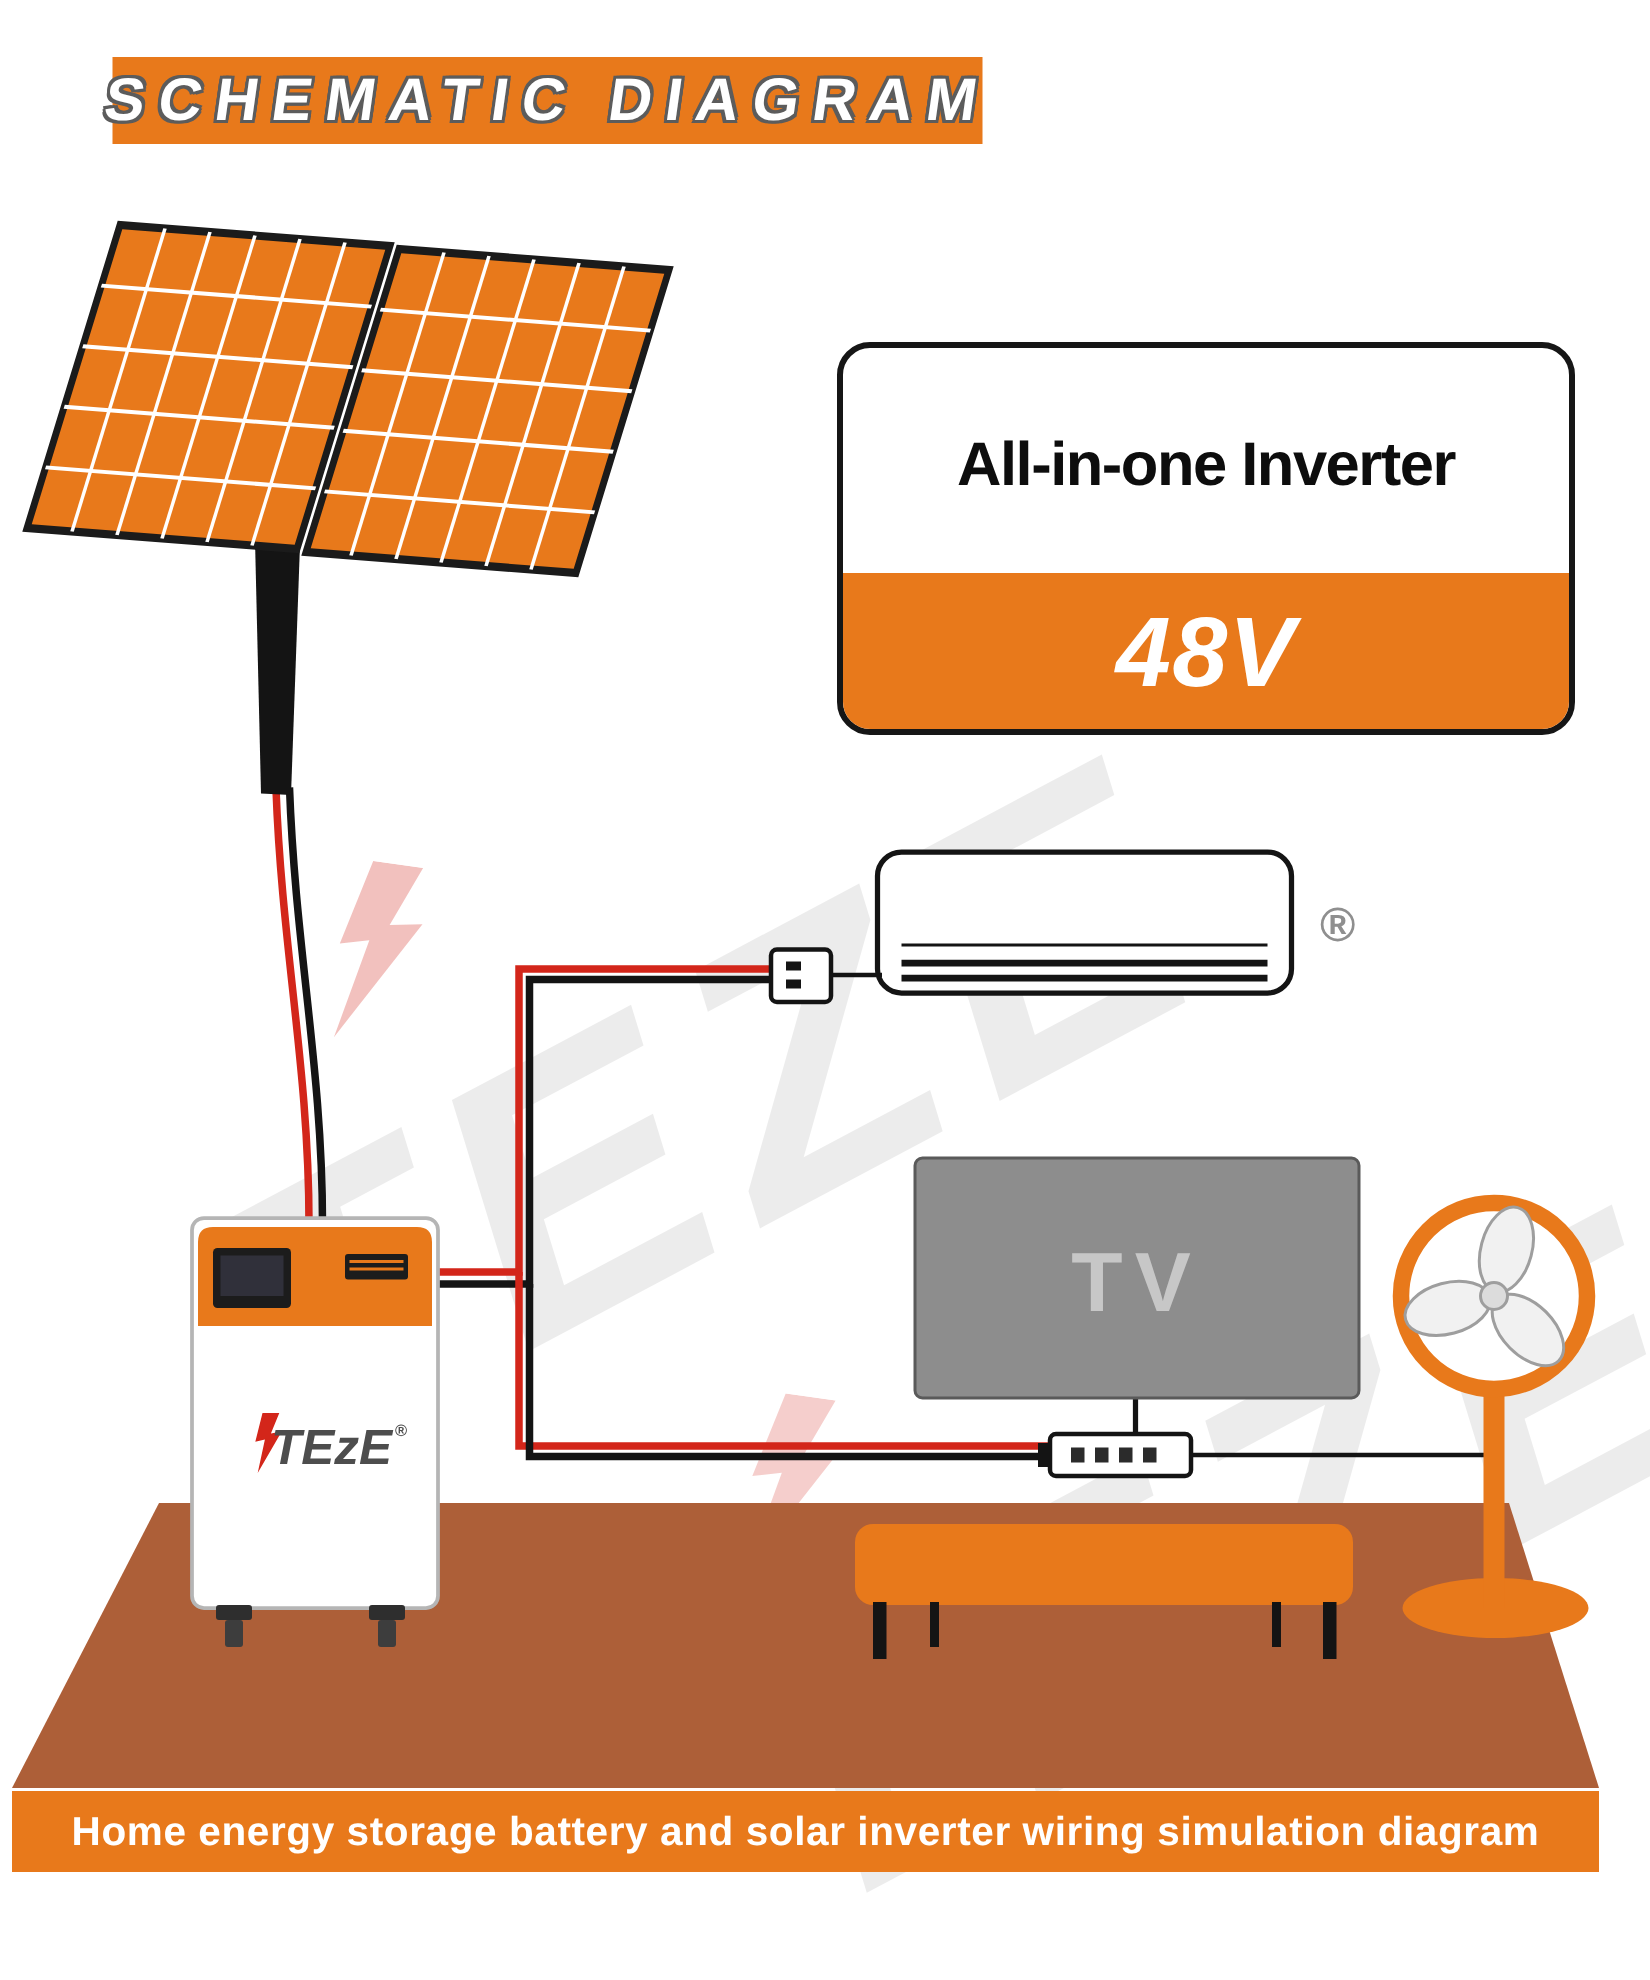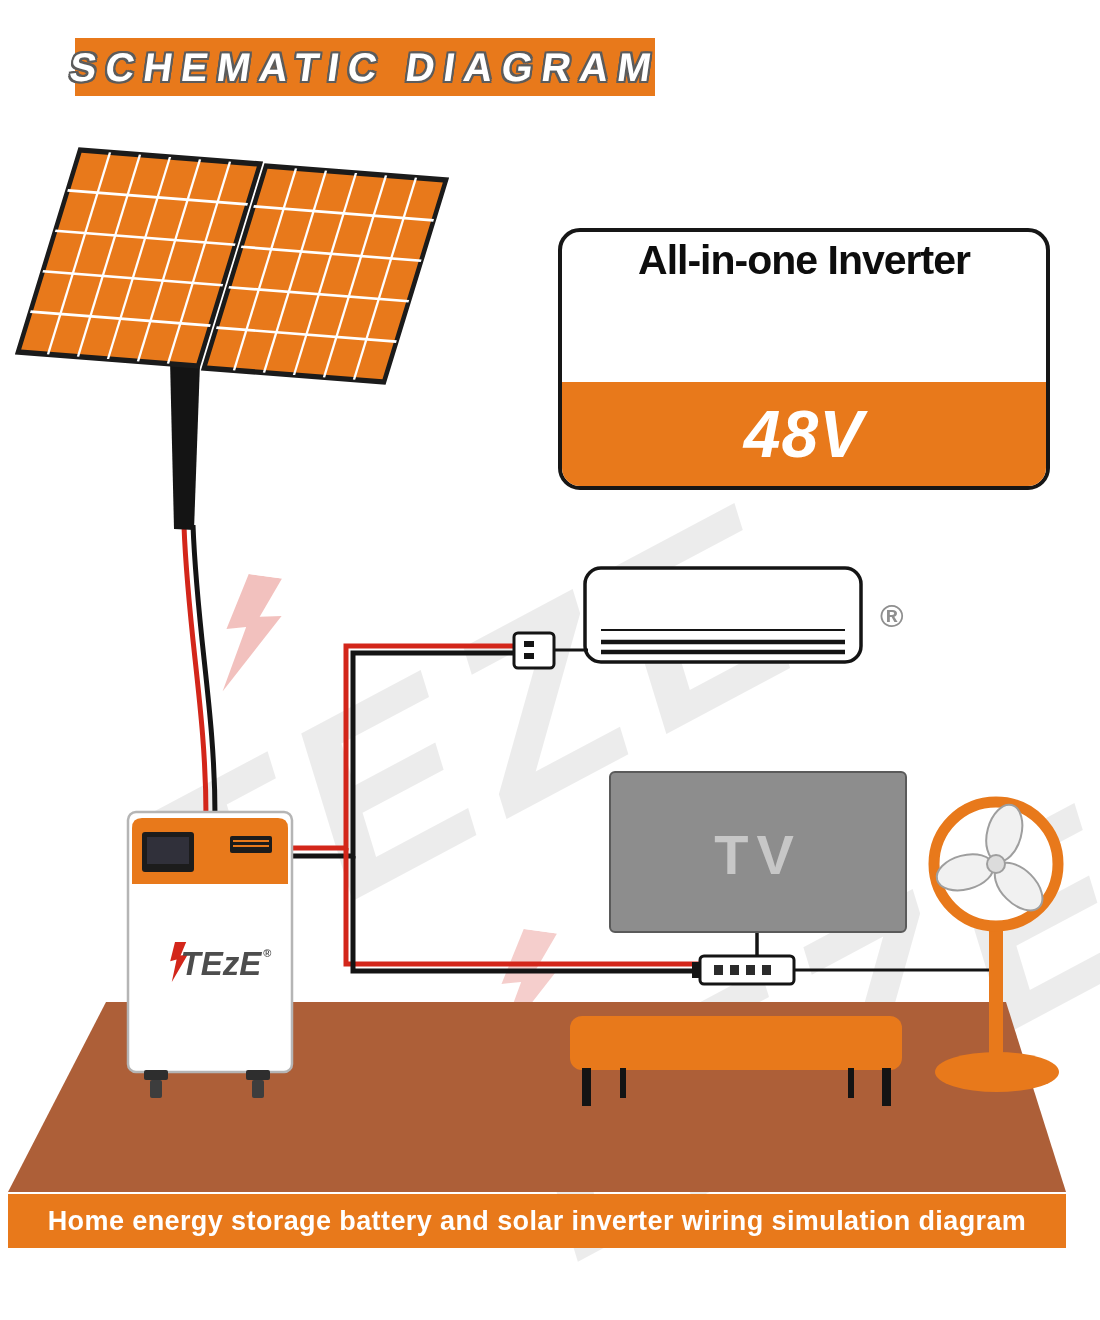--- a/index.html
+++ b/index.html
@@ -25,21 +25,21 @@
   .bolt { position:absolute; z-index:1; }
   .bolt-a { left:225px; top:575px; opacity:0.28; transform:rotate(8deg); }
   .bolt-b { left:500px; top:930px; opacity:0.22; transform:rotate(8deg); }
   .reg-mark { position:absolute; left:880px; top:598px; z-index:3;
               font-size:32px; font-weight:bold; color:#8f8f8f; }
 
   
   .info-box { position:absolute; left:558px; top:228px; width:492px; height:262px; z-index:3;
               border:4px solid #161616; border-radius:22px; background:#fff;
               display:flex; flex-direction:column; overflow:hidden; }
-  .info-titles { flex:1; display:flex; flex-direction:column; align-items:center; padding-top:4px; }
+  .info-titles { flex:1; display:flex; flex-direction:column; justify-content:center; align-items:center; padding-top:4px; }
   .info-title { font-size:41px; font-weight:bold; color:#0d0d0d; letter-spacing:-1px; line-height:1.18; white-space:nowrap; }
   .info-band { height:104px; background:#E8791B; display:flex; align-items:center; justify-content:center; gap:46px; }
   .info-spec { font-size:66px; font-weight:bold; font-style:italic; color:#ffffff; letter-spacing:1px; }
 
   
   .scene { position:absolute; left:0; top:0; z-index:2; }
 
   
   .teze-logo { position:absolute; left:146px; top:942px; width:148px; z-index:3;
                display:flex; align-items:center; justify-content:center; }

